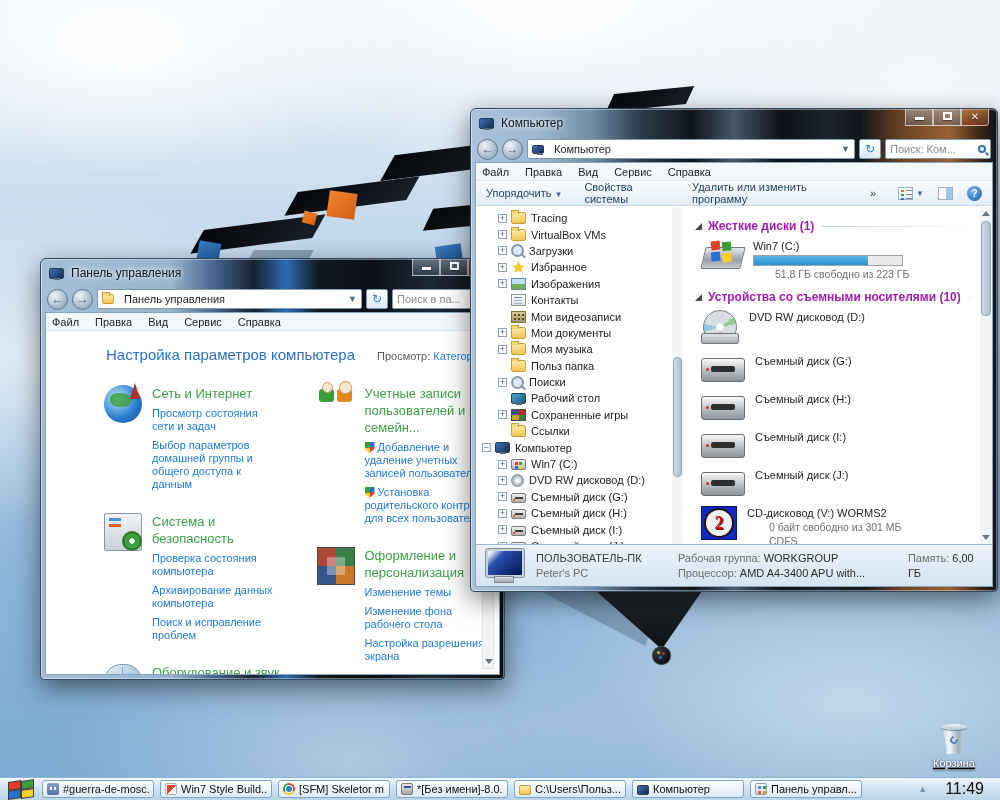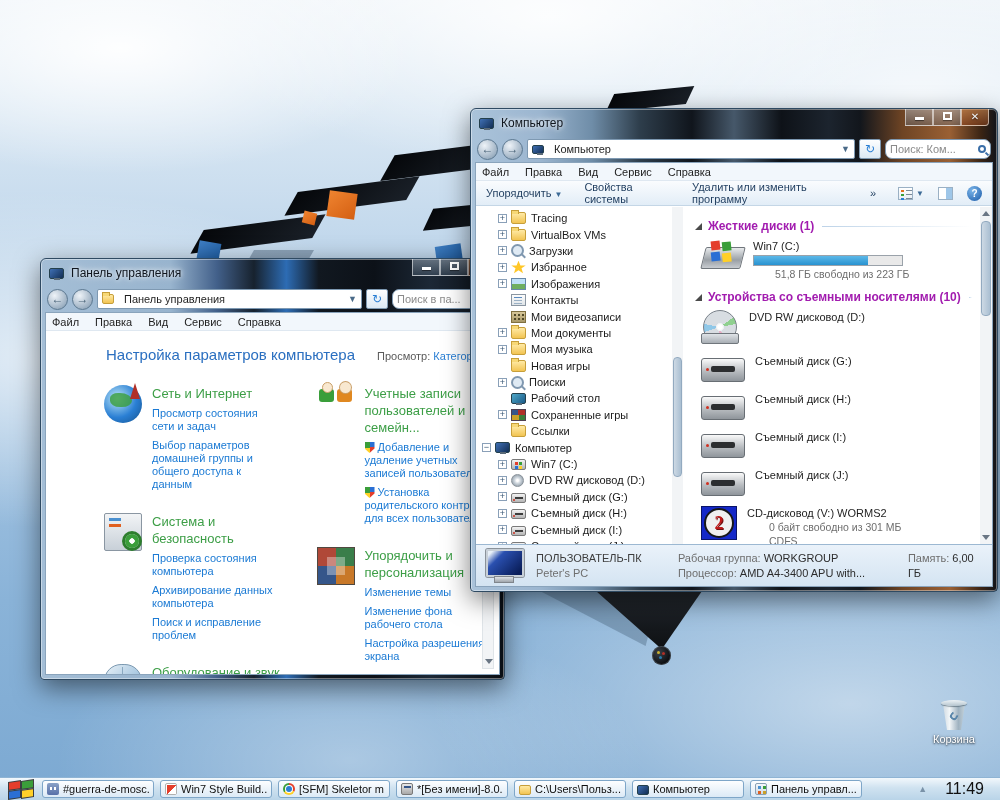--- a/index.html
+++ b/index.html
@@ -49,21 +49,21 @@
 
   .addr-row { position:relative; height:24px; display:flex; align-items:center; padding:0 6px; gap:4px; }
   .navcirc { width:21px; height:21px; border-radius:50%; flex:none;
              background:radial-gradient(circle at 35% 30%, #eef3f8, #9fb2c4 70%, #7a92a8);
              border:1px solid #5c7890; color:#4a6478; font-weight:bold; font-size:12px; line-height:19px; text-align:center; }
   .addr-field { flex:1; height:20px; background:#fff; border:1px solid #7e99b2; border-radius:2px;
                 display:flex; align-items:center; padding:0 4px; gap:5px; color:#1e1e1e; }
   .addr-caret { margin-left:auto; color:#4a6a88; font-size:9px; }
   .refresh-btn { width:22px; height:20px; background:linear-gradient(#fdfeff,#dce9f4); border:1px solid #7e99b2;
                  border-radius:2px; color:#2a7fd4; font-size:12px; line-height:18px; text-align:center; flex:none; }
-  .search-field { width:106px; height:20px; background:#fff; border:1px solid #7e99b2; border-radius:7px;
+  .search-field { width:106px; height:20px; background:#fff; border:1px solid #7e99b2; border-radius:2px;
                   display:flex; align-items:center; padding:0 4px; color:#8a8a8a; flex:none; }
   .lens { margin-left:auto; width:8px; height:8px; border:2px solid #3a6ea8; border-radius:50%; position:relative; flex:none; }
   .lens::after { content:""; position:absolute; width:4px; height:2px; background:#3a6ea8; transform:rotate(45deg); left:5px; top:6px; }
 
   .inner-frame { background:#fff; border:1px solid #8aa4bc; position:relative; overflow:hidden; }
   .menubar { height:18px; background:#f2f7fc; border-bottom:1px solid #dfe8f1; display:flex; align-items:center; padding:0 6px; gap:16px; color:#1e1e1e; }
   .toolbar { height:25px; background:linear-gradient(180deg,#fafcfe,#e2edf7); border-bottom:1px solid #c4d6e6;
              display:flex; align-items:center; padding:0 10px; gap:22px; color:#1e3c5e; }
   .tb-caret { font-size:8px; color:#3c6a96; margin-left:3px; }
 
@@ -230,21 +230,21 @@
   .ic-app::before { content:""; position:absolute; left:2px; top:2px; width:7px; height:2px; background:#35568a; }
   .ic-folder-sm { background:linear-gradient(#ffeaa6,#f2c452); border:1px solid #c79f3a; height:10px; margin-top:1px; }
   .ic-pc-sm { background:linear-gradient(135deg,#3f6fb4,#122e54); border:1px solid #24404c; height:10px; margin-top:1px; }
   .ic-cpl { background:linear-gradient(#f4f8fb,#cdd9e4); border:1px solid #8aa0b4; }
   .ic-cpl::before { content:""; position:absolute; left:2px; top:2px; width:3px; height:3px; background:#4a90d0; box-shadow:5px 0 0 #3a9e3a, 0 5px 0 #e06020, 5px 5px 0 #caa028; }
   #tray { margin-left:auto; display:flex; align-items:center; gap:18px; padding-right:10px; }
   #tray-chevron { color:#7a92a8; font-size:9px; }
   #clock { color:#101010; font-size:16px; }
 
   
-  #recycle { position:absolute; left:922px; top:700px; width:64px; z-index:2; text-align:center; }
+  #recycle { position:absolute; left:922px; top:724px; width:64px; z-index:2; text-align:center;text-decoration:underline; }
   #bin-icon { width:26px; height:30px; margin:0 auto; position:relative; }
   #bin-icon::before { content:""; position:absolute; left:2px; top:4px; width:22px; height:26px;
       clip-path:polygon(0 0,100% 0,82% 100%,18% 100%);
       background:linear-gradient(90deg,#cfdae2,#f2f6f8 30%,#9fb2c0 70%,#c4d2da); border-radius:2px; }
   #bin-icon::after { content:""; position:absolute; left:0; top:0; width:26px; height:6px; border-radius:50%;
       background:linear-gradient(#eef3f6,#b4c4ce); box-shadow:0 1px 1px rgba(60,80,95,.6); }
   #bin-mark { position:absolute; left:9px; top:12px; width:8px; height:8px; border:2px solid #5a86aa; border-radius:50%; border-top-color:transparent; transform:rotate(35deg); }
   #recycle-label { margin-top:3px; color:#fff; text-shadow:0 1px 2px rgba(0,0,0,.65), 0 0 3px rgba(0,0,0,.45); font-size:11px; }
 </style>
 </head>
@@ -346,21 +346,21 @@
                 <span class="cp-icon C-users"></span>
                 <div class="cp-txt">
                   <div class="cp-title">Учетные записи пользователей и семейн...</div>
                   <div class="cp-link"><span class="shield"></span>Добавление и удаление учетных записей пользователей</div>
                   <div class="cp-link"><span class="shield"></span>Установка родительского контроля для всех пользователей</div>
                 </div>
               </div>
               <div class="cp-block">
                 <span class="cp-icon C-appear"></span>
                 <div class="cp-txt">
-                  <div class="cp-title">Упорядочить и персонализация</div>
+                  <div class="cp-title">Оформление и персонализация</div>
                   <div class="cp-link">Изменение темы</div>
                   <div class="cp-link">Изменение фона рабочего стола</div>
                   <div class="cp-link">Настройка разрешения экрана</div>
                 </div>
               </div>
             </div>
         </div>
         <div id="cp-scrollbar">
           <span class="scroll-arrow arr-up"></span>
           <span class="scroll-arrow arr-dn"></span>
@@ -468,21 +468,21 @@
             <div class="tree-row">
               <span style="width: 22px;"></span>
               <span class="expander">+</span>
               <span class="ti i-folder"></span>
               <span>Моя музыка</span>
             </div>
             <div class="tree-row">
               <span style="width: 22px;"></span>
               <span class="exp-sp"></span>
               <span class="ti i-folder"></span>
-              <span>Новая игры</span>
+              <span>Польз папка</span>
             </div>
             <div class="tree-row">
               <span style="width: 22px;"></span>
               <span class="expander">+</span>
               <span class="ti i-search"></span>
               <span>Поиски</span>
             </div>
             <div class="tree-row">
               <span style="width: 22px;"></span>
               <span class="exp-sp"></span>

